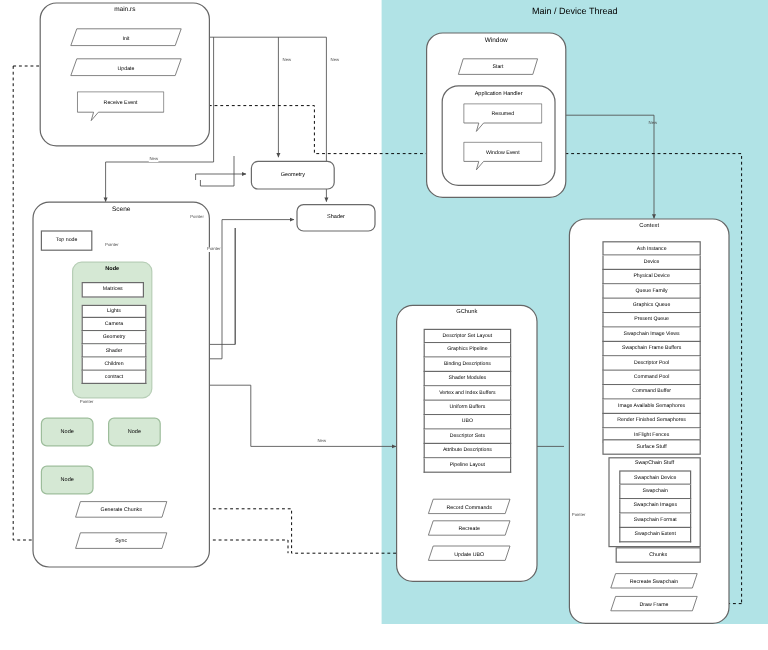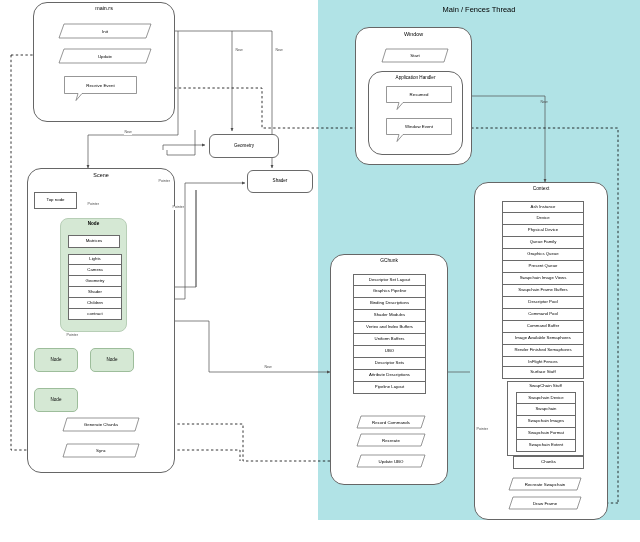--- a/index.html
+++ b/index.html
@@ -125,21 +125,21 @@
   }
   .edge-label.on-teal { background: transparent; }
   .title-md { font-size: 5.4px; }
 </style>
 </head>
 <body>
 
 <div id="canvas">
 
   <div class="node lane" style="left:318px; top:0px; width:322px; height:520px;"></div>
-  <div class="lane-title" style="left:318px; top:5px; width:322px;">Main / Fences Thread</div>
+  <div class="lane-title" style="left:318px; top:5px; width:322px;">Main / Device Thread</div>
 
   <svg class="svg-layer" viewBox="0 0 640 542">
     <defs>
       <marker id="ah" markerWidth="6" markerHeight="6" refX="5" refY="3" orient="auto">
         <path d="M0,0.6 L5.4,3 L0,5.4 z" fill="#4d4d4d"></path>
       </marker>
       <marker id="ahd" markerWidth="6" markerHeight="6" refX="5" refY="3" orient="auto">
         <path d="M0,0.6 L5.4,3 L0,5.4 z" fill="#000000"></path>
       </marker>
     </defs>

